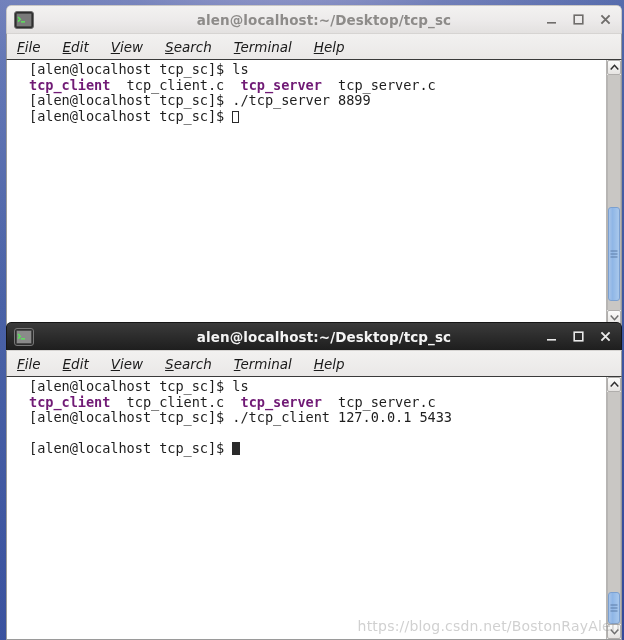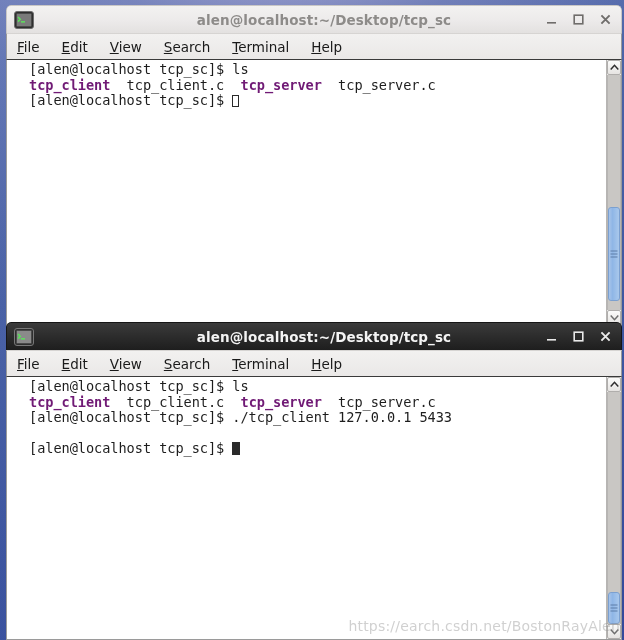--- a/index.html
+++ b/index.html
@@ -91,20 +91,21 @@
   .menubar {
     height: 26px;
     display: flex;
     align-items: center;
     padding-left: 10px;
     background: linear-gradient(to bottom, #f2f1f0 0%, #eae8e7 100%);
     border-left: 1px solid #9a9a9a;
     border-right: 1px solid #9a9a9a;
     box-sizing: border-box;
     border-top: 1px solid #d6d4d2;
+    font-style: italic;
   }
   .menu-item {
     font-size: 13.5px;
     color: #1a1a1a;
     margin-right: 22px;
     cursor: default;
     white-space: nowrap;
   }
   .menu-item .mn { text-decoration: underline; }
 
@@ -254,20 +255,21 @@
     <span class="menu-item"><span class="mn">V</span><span>iew</span></span>
     <span class="menu-item"><span class="mn">S</span><span>earch</span></span>
     <span class="menu-item"><span class="mn">T</span><span>erminal</span></span>
     <span class="menu-item"><span class="mn">H</span><span>elp</span></span>
   </div>
 
   <div class="term-wrap" style="height:267px;">
     <div class="term-screen" id="term0">
         <div class="term-line"><span>[alen@localhost tcp_sc]$ ls</span></div>
         <div class="term-line"><span class="g">tcp_client</span><span>  tcp_client.c  </span><span class="g">tcp_server</span><span>  tcp_server.c</span></div>
+        <div class="term-line"><span>[alen@localhost tcp_sc]$ ./tcp_server 8899</span></div>
         <div class="term-line"><span>[alen@localhost tcp_sc]$ </span><span class="cursor-hollow"></span></div>
       </div>
     <div class="sbar">
       <div class="sb-btn">
         <svg width="9" height="7" viewBox="0 0 9 7">
             <path d="M0.7 5.4 L4.5 1.3 L8.3 5.4" fill="none" stroke="#2d2d2d" stroke-width="1.5"></path>
           </svg>
       </div>
       <div class="sb-track" id="track0">
         <div class="sb-thumb" id="thumb0" style="top: 56%; height: 40%;">
@@ -353,13 +355,13 @@
       </div>
       <div class="sb-btn">
         <svg width="9" height="7" viewBox="0 0 9 7">
             <path d="M0.7 1.6 L4.5 5.7 L8.3 1.6" fill="none" stroke="#6e6e6e" stroke-width="1.5"></path>
           </svg>
       </div>
     </div>
   </div>
 </div>
 
-<div id="watermark">https://earch.csdn.net/BostonRayAlen</div>
+<div id="watermark">https://blog.csdn.net/BostonRayAlen</div>
 
 </body></html>

